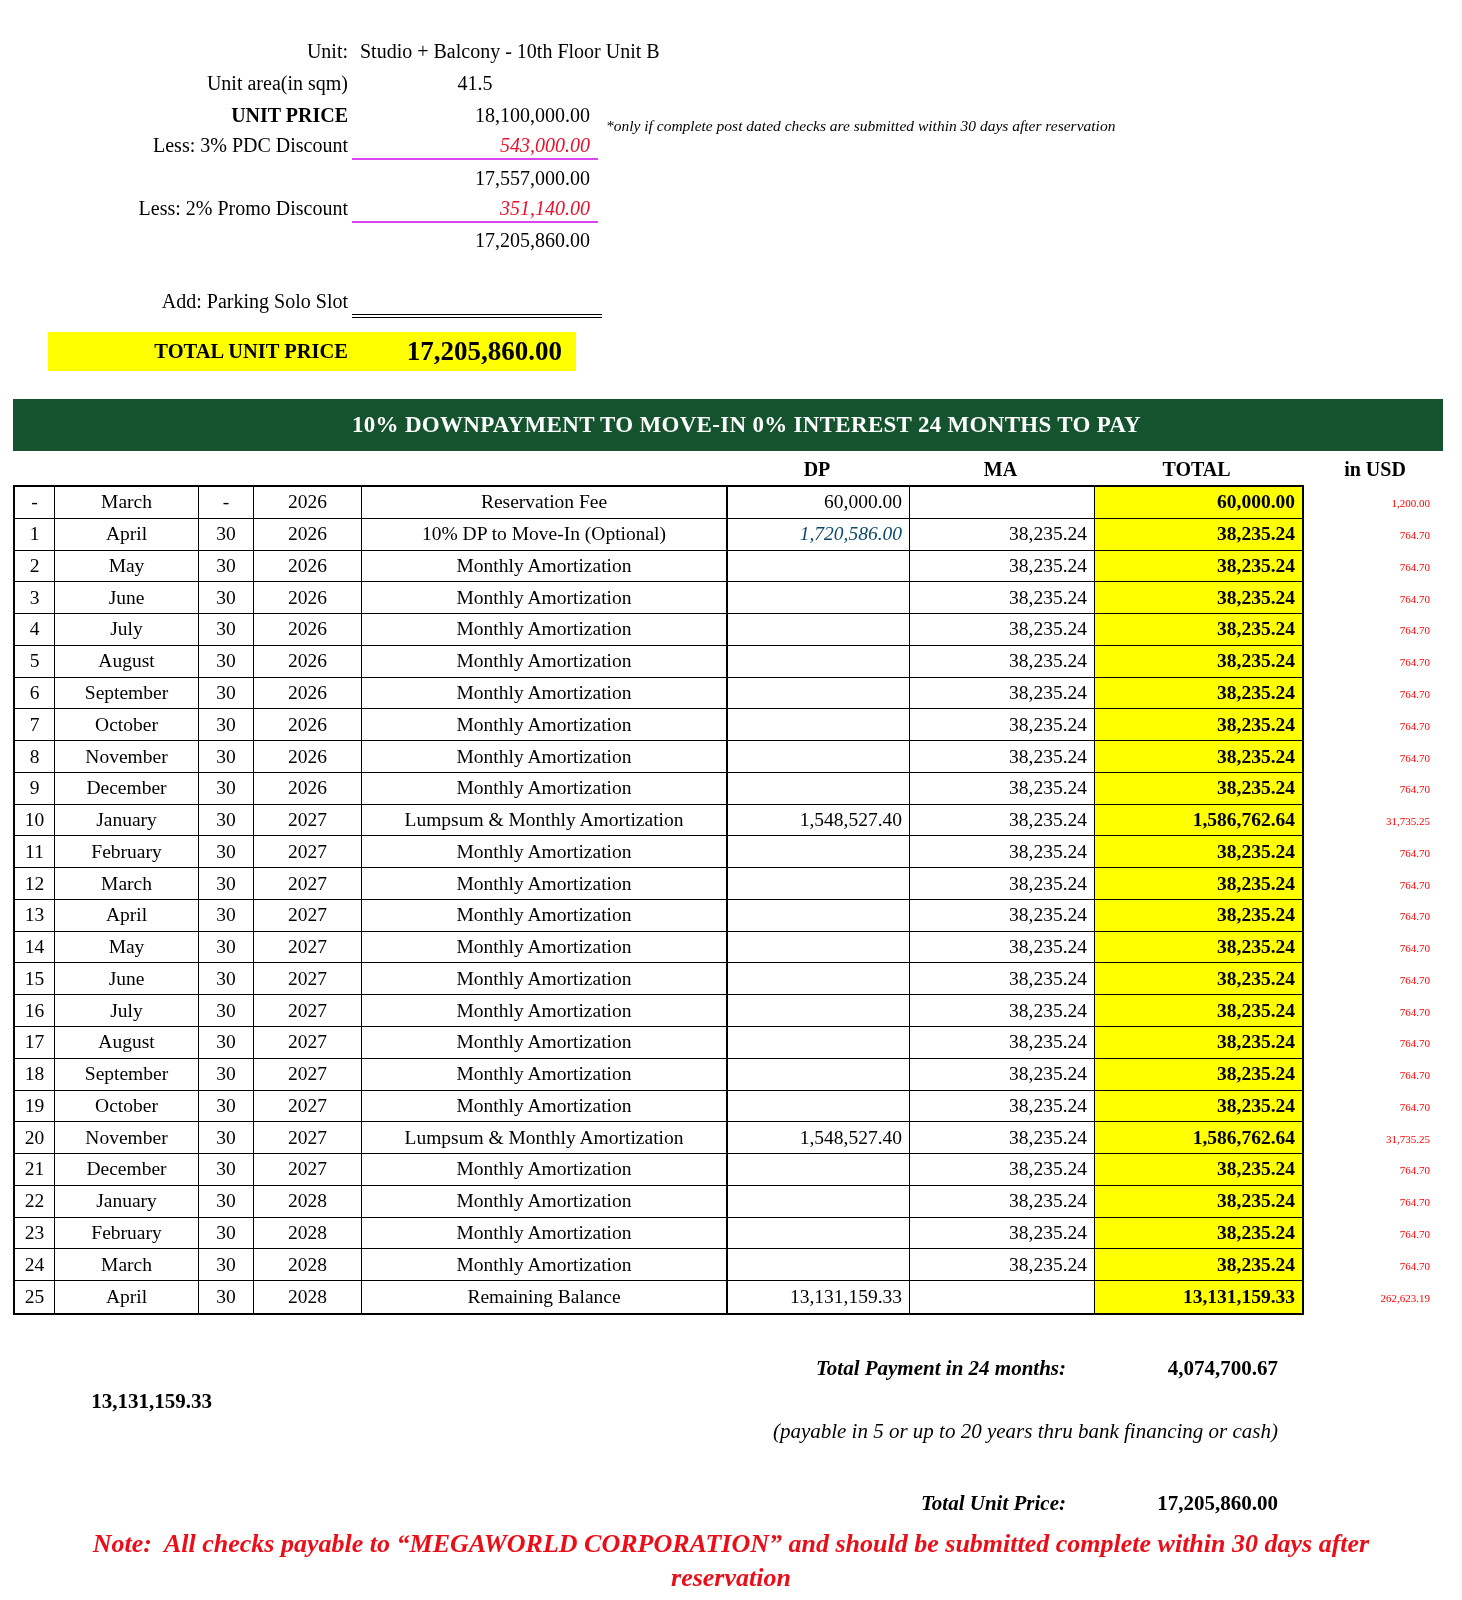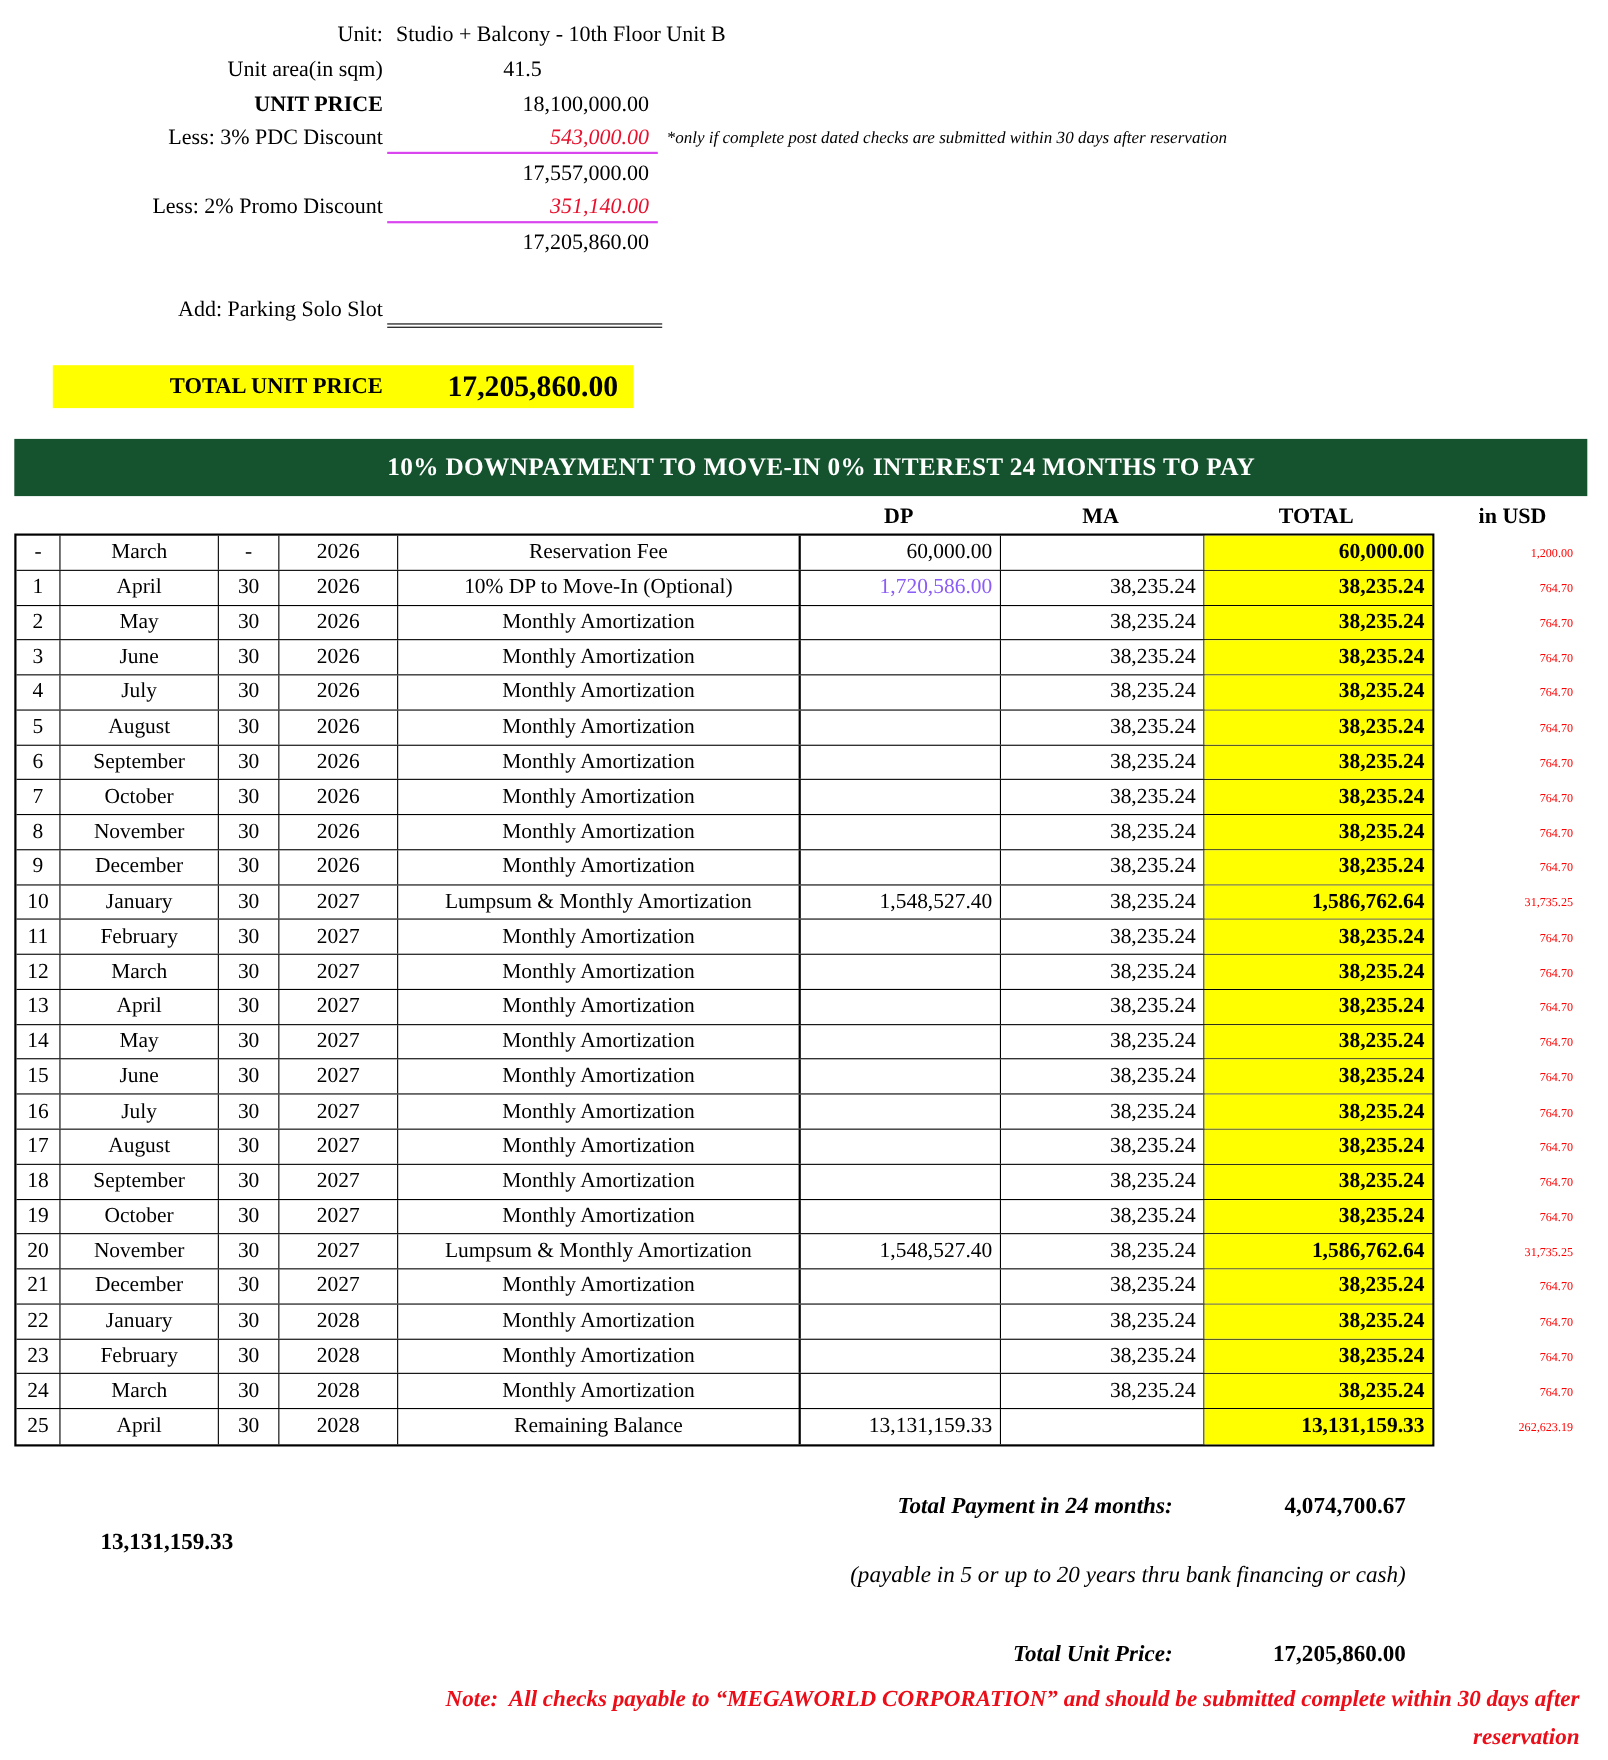--- a/index.html
+++ b/index.html
@@ -4,21 +4,21 @@
 <style>
   * { margin:0; padding:0; box-sizing:border-box; }
   html,body { background:#ffffff; }
   .page {
     position:relative; width:1462px; height:1600px; background:#fff;
     font-family:"Liberation Serif","DejaVu Serif",serif; color:#000;
     overflow:hidden;
   }
 
   
-  .toprow { position:absolute; left:0; display:flex; align-items:flex-start; font-size:20px; }
+  .toprow { position:absolute; left:0; display:flex; align-items:flex-start; font-size:20px;margin-top:20px; }
   .tlabel { width:348px; text-align:right; white-space:nowrap; }
   .tvalue { width:246px; margin-left:4px; text-align:right; padding-right:8px; white-space:nowrap; }
   .tvalue.centered { text-align:center; padding-right:0; }
   .unitval { margin-left:12px; text-align:left; white-space:nowrap; }
   .bold { font-weight:bold; }
   .redital { color:#e8112d; font-style:italic; }
   .u1 { border-bottom:2px solid #d946ef; padding-bottom:1px; }
   .dblline { width:250px; margin-left:4px; height:28px; border-bottom:4px double #000; }
   .pdcnote { position:absolute; left:606px; top:117px; font-style:italic; font-size:15.5px; white-space:nowrap; }
 
@@ -57,40 +57,40 @@
   .frame { border:2.5px solid #000; }
   .trow {
     display:grid; grid-template-columns:40px 144px 55px 108px 366px 182px 185px 207px;
     height:31.77px; border-bottom:1.5px solid #000; font-size:19.5px;
   }
   .trow:last-child { border-bottom:none; }
   .cell { display:flex; align-items:center; justify-content:center; border-right:1.5px solid #000; overflow:hidden; white-space:nowrap; }
   .cell.c-desc { border-right:2.5px solid #000; }
   .cell.num { justify-content:flex-end; padding-right:7px; }
   .cell.c-total { border-right:none; background:#ffff00; font-weight:bold; }
-  .cell.red-italic { color:#8b5cf6; }
+  .cell.red-italic { color:#0c4a6e; font-style:italic; }
 
   .usd-col { width:150px; padding-top:2.5px; }
   .usd-cell {
     height:31.77px; display:flex; align-items:center; justify-content:flex-end;
     padding-right:24px; color:#ff0000; font-size:11px; white-space:nowrap;font-family:Liberation Serif, serif;
   }
 
   
   .sumrow { position:absolute; left:0; display:flex; font-weight:bold; font-size:21px; height:32px; align-items:center; }
   .sumlabel { width:1066px; text-align:right; white-space:nowrap;font-style:italic; }
   .sumvalue { width:212px; text-align:right; white-space:nowrap; }
   .s1 { top:1352px; }
   .s2 { top:1385px; }
   .finance-note { position:absolute; left:0; top:1419px; width:1278px; text-align:right; font-style:italic; font-size:21px; }
   .s3 { top:1487px;align-items:center; }
 
   .bottom-note {
-    position:absolute; left:26px; top:1527px; width:1410px; text-align:right;
-    color:#eb0d18; font-weight:bold; font-style:italic; font-size:21px; line-height:34px;
+    position:absolute; left:26px; top:1527px; width:1410px; text-align:center;
+    color:#eb0d18; font-weight:bold; font-style:italic; font-size:26px; line-height:34px;
   }
 </style>
 </head>
 <body>
 
 <div class="page">
 
   <div>
     <div class="toprow r-unit">
       <div class="tlabel">Unit:</div>

